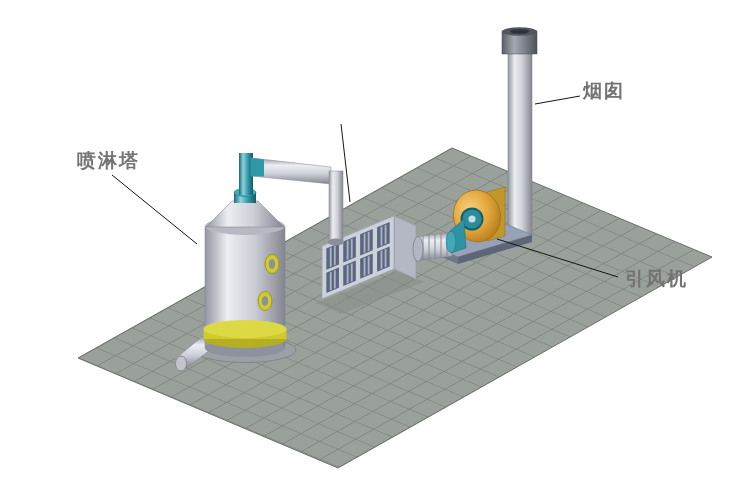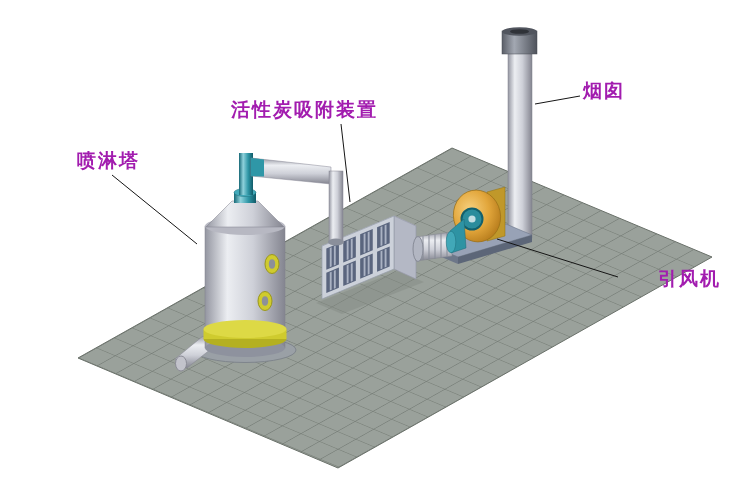--- a/index.html
+++ b/index.html
@@ -3,21 +3,21 @@
 <meta charset="utf-8">
 <style>
   html,body { margin:0; padding:0; background:#ffffff; }
   .stage {
     position:relative; width:738px; height:485px; background:#ffffff;
     overflow:hidden;
     font-family:"Liberation Serif","DejaVu Serif",serif;
   }
   .stage svg { position:absolute; left:0; top:0; }
   .label {
-    position:absolute; color:#a21caf; font-size:19px; font-weight:600;
+    position:absolute; color:#737373; font-size:19px; font-weight:600;
     letter-spacing:2px; white-space:nowrap; line-height:1.1;
   }
 </style>
 </head>
 <body>
 
 <div class="stage">
 
 <svg width="738" height="485" viewBox="0 0 738 485">
   <defs>
@@ -148,17 +148,16 @@
 
   <g stroke="#151515" stroke-width="1">
     <line x1="112" y1="175" x2="197" y2="244"></line>
     <line x1="341" y1="124" x2="350" y2="202"></line>
     <line x1="580" y1="96" x2="535" y2="104"></line>
     <line x1="618" y1="277" x2="497" y2="239"></line>
   </g>
 </svg>
 
 <div class="label" style="left:77px;  top:151px;font-family:Liberation Serif, serif;">喷淋塔</div>
-<div class="label" style="left:231px; top:100px;">活性炭吸附装置</div>
 <div class="label" style="left:583px; top:81px;">烟囱</div>
-<div class="label" style="left:658px; top:269px;">引风机</div>
+<div class="label" style="left:625px; top:269px;">引风机</div>
 
 </div>
 
 </body></html>

